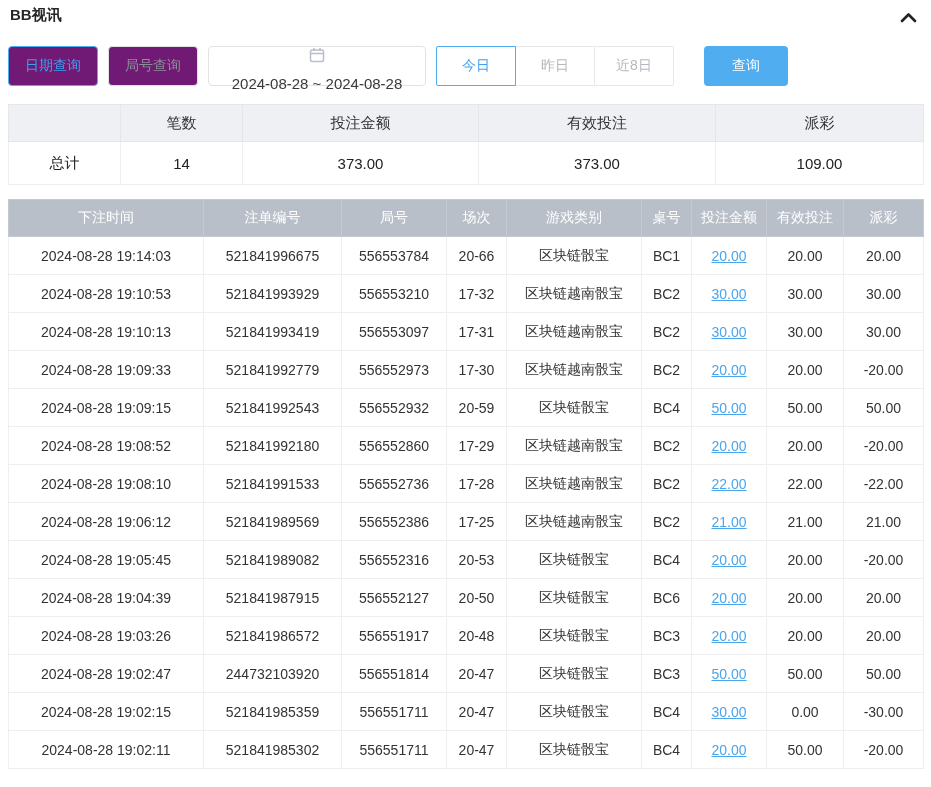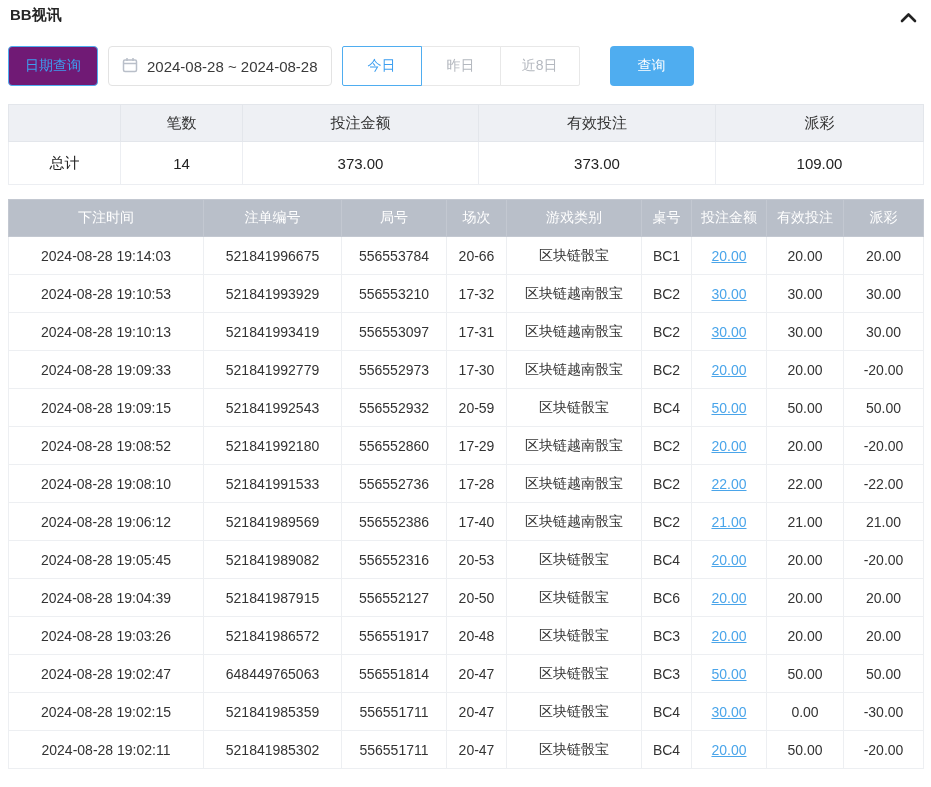--- a/index.html
+++ b/index.html
@@ -25,21 +25,21 @@
   .btn {
     height: 40px; border-radius: 4px; font-size: 14px;
     display: inline-flex; align-items: center; justify-content: center;
     background: #701a75; cursor: pointer; white-space: nowrap;
   }
   .btn-outline-active { border: 1px solid #4fadf0; color: #3d9ff0; padding: 0 16px; }
   .btn-outline-idle   { border: 1px solid #e3e3e3; color: #8b9097; padding: 0 16px; }
   .datebox {
     height: 40px; border: 1px solid #e3e3e3; border-radius: 4px;
     display: flex; align-items: center; gap: 9px; padding: 0 13px;
-    font-size: 15px; color: #3a3a3a; min-width: 218px; cursor: pointer;
+    font-size: 15px; color: #3a3a3a; min-width: 218px; cursor: pointer; flex-direction: column;
   }
   .btn-group { display: flex; }
   .gbtn {
     width: 80px; height: 40px; display: flex; align-items: center; justify-content: center;
     font-size: 14px; background: #fff; border: 1px solid #e8e8e8;
     color: #b4b8bf; cursor: pointer; margin-left: -1px;
   }
   .gbtn:first-child { margin-left: 0; border-radius: 2px 0 0 2px; }
   .gbtn:last-child { border-radius: 0 2px 2px 0; }
   .gbtn.active { border: 1px solid #4fadf0; color: #3d9ff0; position: relative; z-index: 1; }
@@ -84,20 +84,21 @@
       <span>
         <svg width="17" height="11" viewBox="0 0 17 11">
             <polyline points="2,9 8.5,2.5 15,9" fill="none" stroke="#222" stroke-width="2.6" stroke-linecap="round" stroke-linejoin="round"></polyline>
           </svg>
       </span>
     </span>
   </div>
 
   <div class="filterbar">
     <button class="btn btn-outline-active">日期查询</button>
+    <button class="btn btn-outline-idle">局号查询</button>
 
     <div class="datebox">
       <span>
         <svg width="16" height="16" viewBox="0 0 16 16">
             <rect x="1.5" y="3" width="13" height="11.5" rx="1.5" fill="none" stroke="#b9bfc9" stroke-width="1.5"></rect>
             <line x1="1.5" y1="6.5" x2="14.5" y2="6.5" stroke="#b9bfc9" stroke-width="1.5"></line>
             <line x1="5" y1="1" x2="5" y2="4" stroke="#b9bfc9" stroke-width="1.5"></line>
             <line x1="11" y1="1" x2="11" y2="4" stroke="#b9bfc9" stroke-width="1.5"></line>
           </svg>
       </span>
@@ -248,21 +249,21 @@
     <td>BC2</td>
     <td><span class="bet-link">22.00</span></td>
     <td>22.00</td>
     <td class="neg">-22.00</td>
   </tr>
 
   <tr>
     <td>2024-08-28 19:06:12</td>
     <td>521841989569</td>
     <td>556552386</td>
-    <td>17-40</td>
+    <td>17-25</td>
     <td>区块链越南骰宝</td>
     <td>BC2</td>
     <td><span class="bet-link">21.00</span></td>
     <td>21.00</td>
     <td>21.00</td>
   </tr>
 
   <tr>
     <td>2024-08-28 19:05:45</td>
     <td>521841989082</td>
@@ -294,21 +295,21 @@
     <td>20-48</td>
     <td>区块链骰宝</td>
     <td>BC3</td>
     <td><span class="bet-link">20.00</span></td>
     <td>20.00</td>
     <td>20.00</td>
   </tr>
 
   <tr>
     <td>2024-08-28 19:02:47</td>
-    <td>648449765063</td>
+    <td>244732103920</td>
     <td>556551814</td>
     <td>20-47</td>
     <td>区块链骰宝</td>
     <td>BC3</td>
     <td><span class="bet-link">50.00</span></td>
     <td>50.00</td>
     <td>50.00</td>
   </tr>
 
   <tr>

